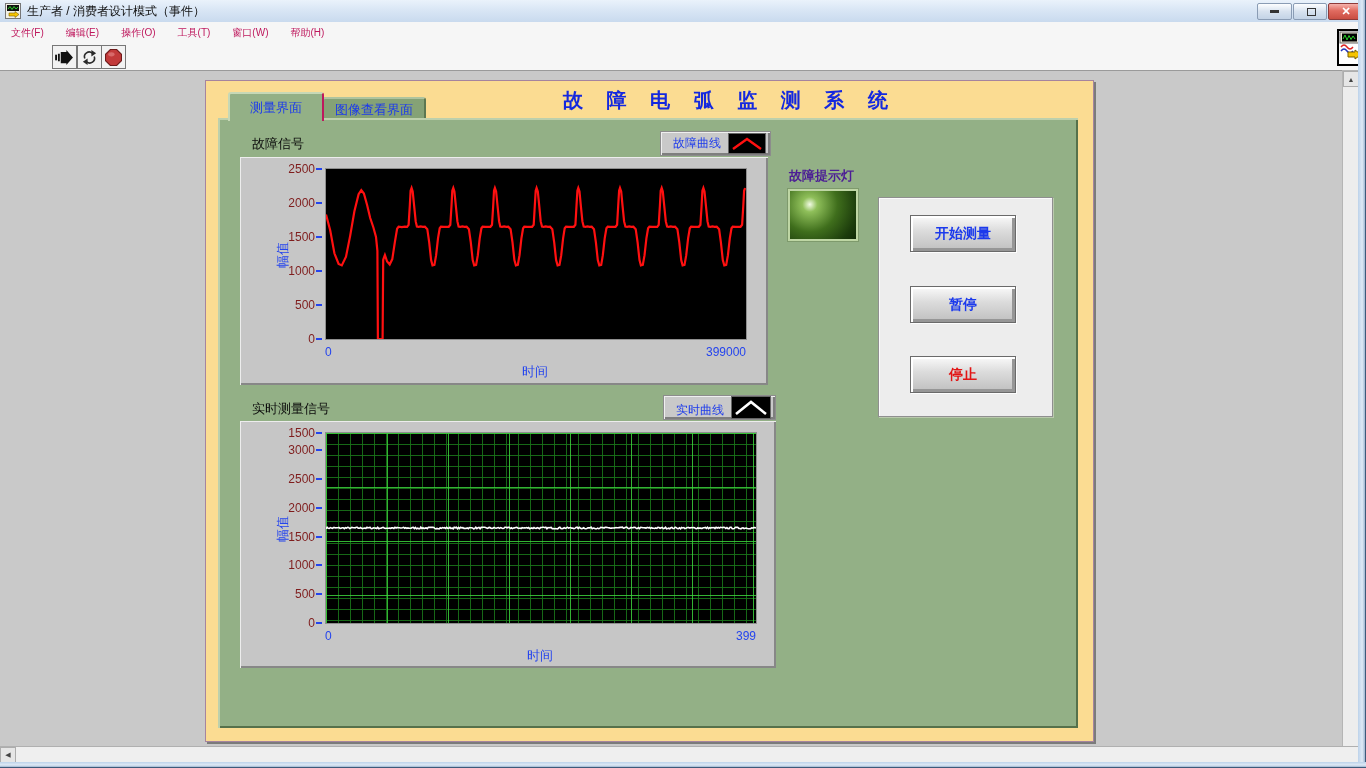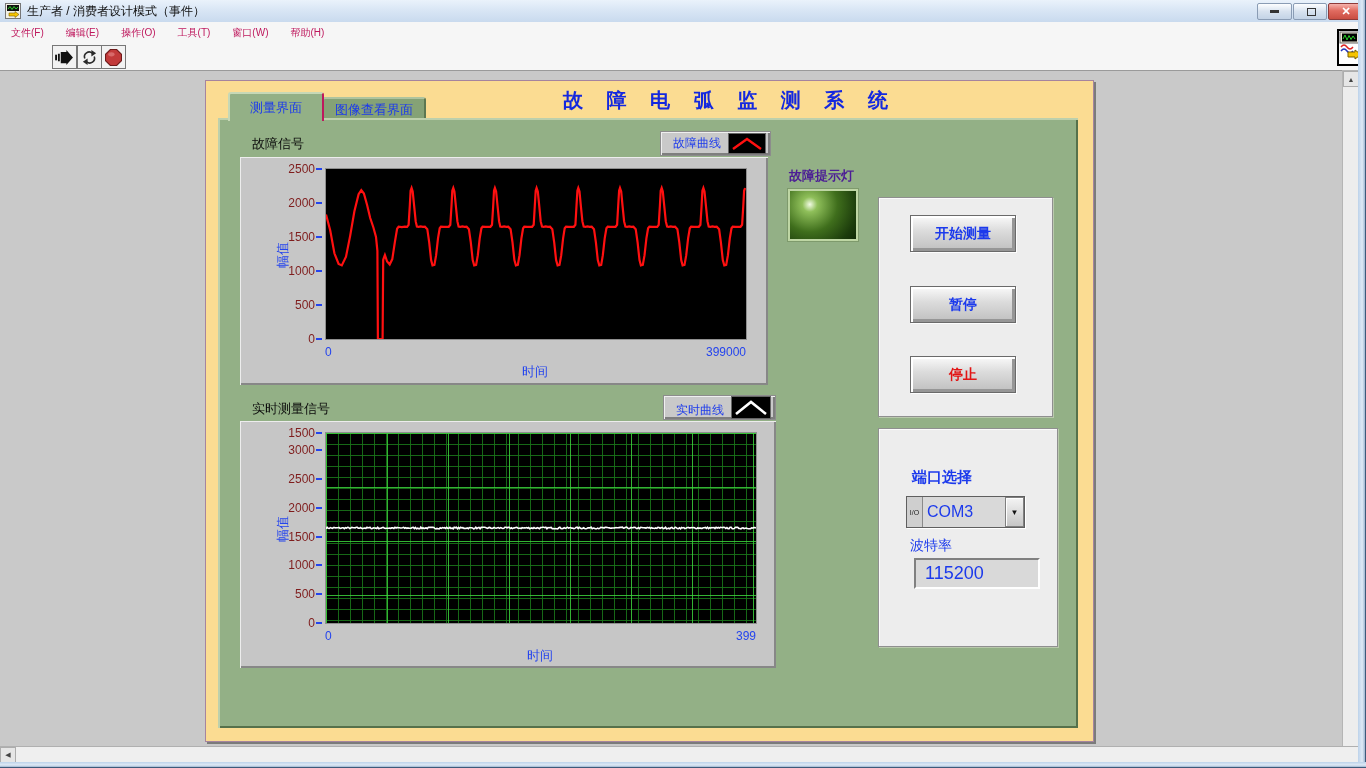--- a/index.html
+++ b/index.html
@@ -251,34 +251,20 @@
         <span>开始测量</span>
       </div>
     <div class="abs btn3d" style="left:31px;top:88px;width:104px;height:35px;">
         <span>暂停</span>
       </div>
     <div class="abs btn3d stop" style="left:31px;top:158px;width:104px;height:35px;">
         <span>停止</span>
       </div>
   </div>
 
-  <div class="abs panelbox" style="left:660px;top:310px;width:178px;height:217px;">
-    <div class="abs portlabel" style="left:33px;top:39px;">端口选择</div>
-    <div class="abs combo" style="left:27px;top:67px;width:117px;">
-      <span class="io">I/O</span>
-      <span class="val">COM3</span>
-      <span class="dd">
-          <span>▼</span>
-        </span>
-    </div>
-    <div class="abs baudlabel" style="left:31px;top:108px;">波特率</div>
-    <div class="abs numbox" style="left:35px;top:129px;width:113px;height:27px;">
-        <span>115200</span>
-      </div>
-  </div>
 </div>
 
 <div class="abs vscroll">
   <div class="scrollarrow">
       <span>▲</span>
     </div>
 </div>
 <div class="abs hscroll">
   <div class="scrollarrow">
       <span>◀</span>

